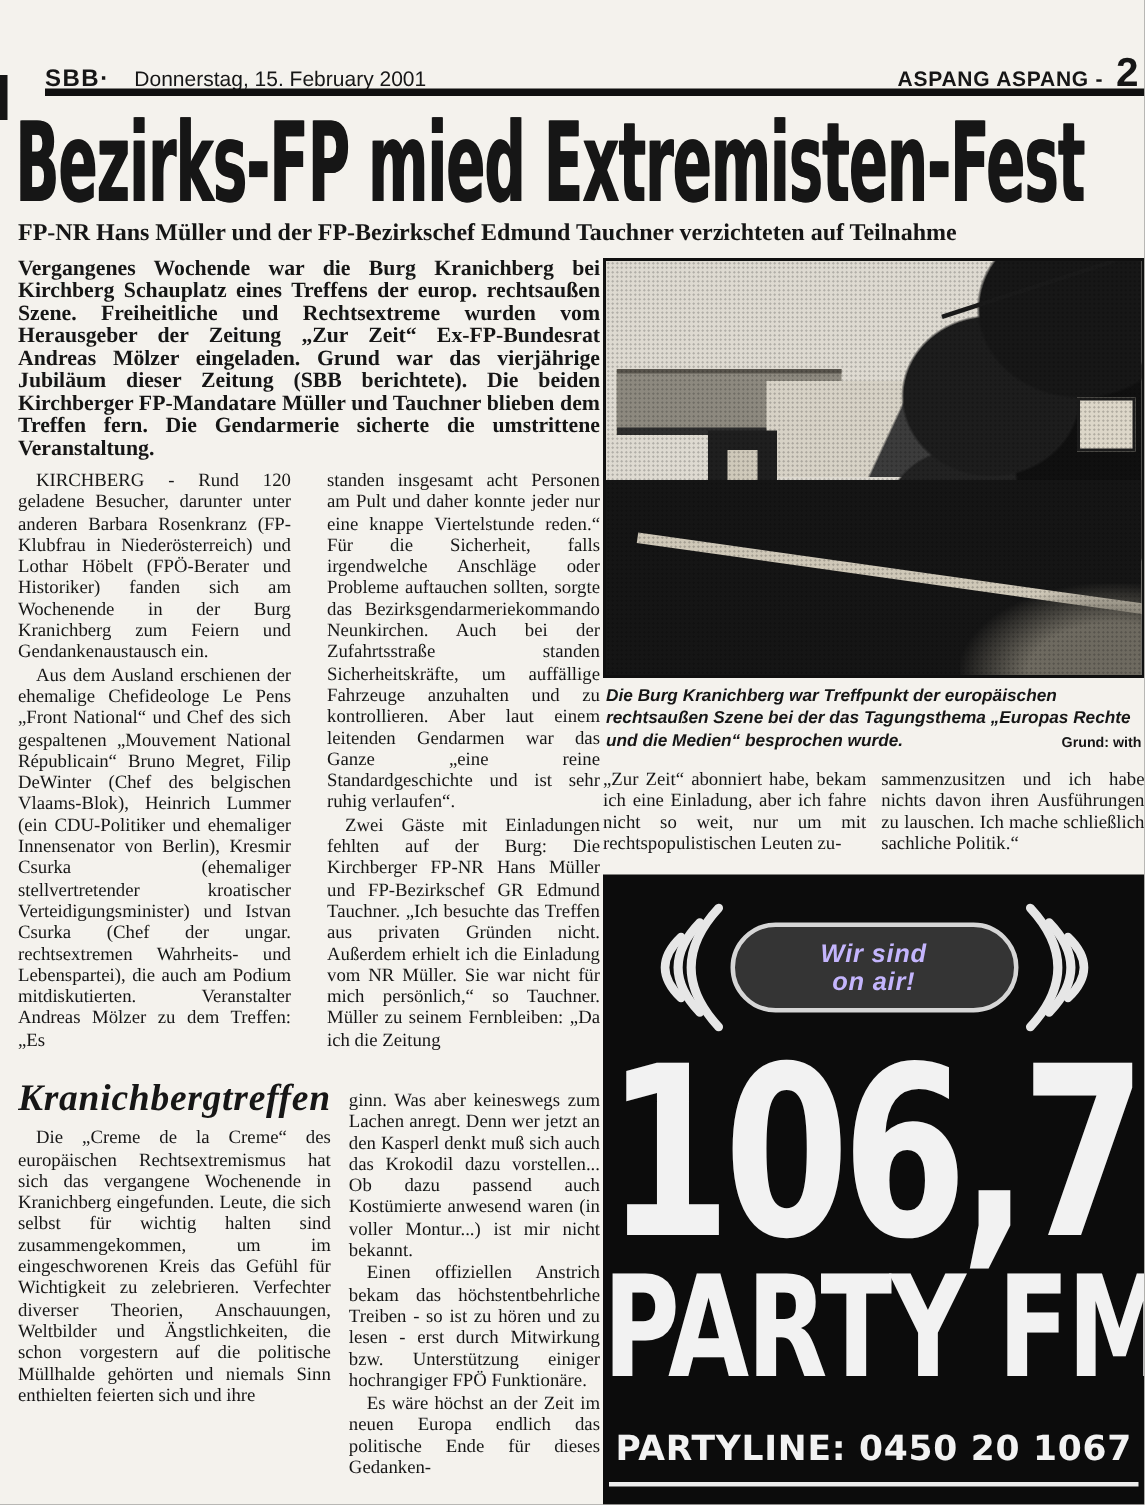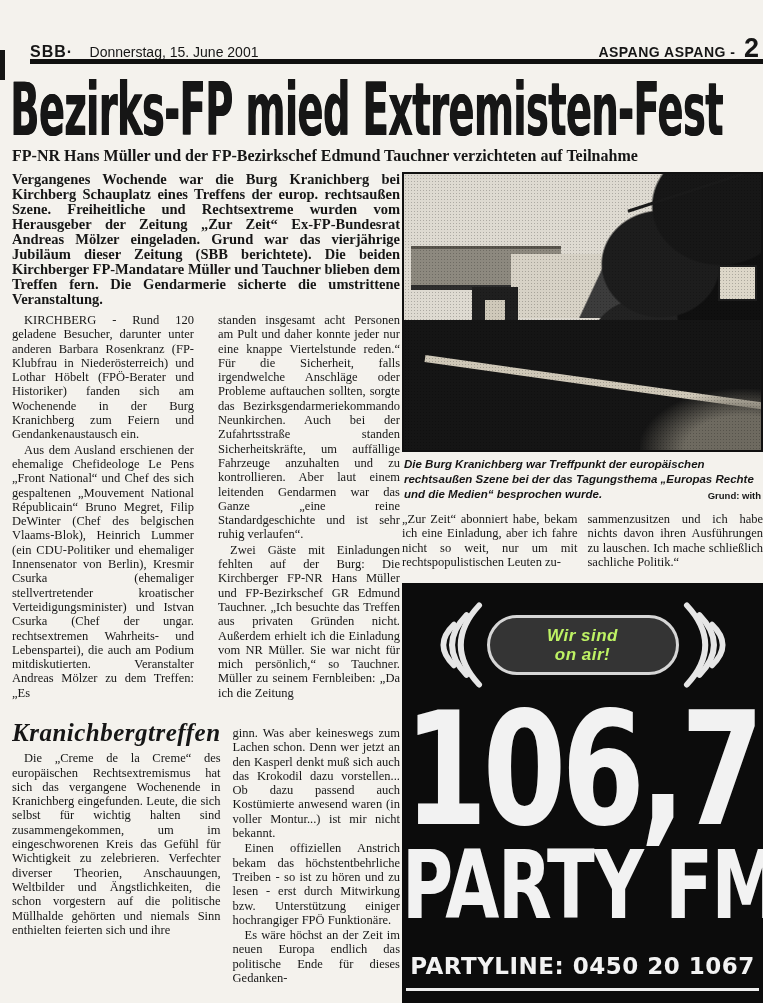--- a/index.html
+++ b/index.html
@@ -88,21 +88,21 @@
   .mini { flex:1; font-size:12.5px; line-height:14.3px; text-align:justify; }
   
   .ad { flex:1; margin-top:9px; background:#0c0c0c; color:#f2f2f2; overflow:hidden; position:relative; }
   .onair-row { display:flex; justify-content:center; align-items:center; gap:4px; height:100px; margin-top:12px; }
   .waves { width:58px; height:88px; }
   .waves.right { transform:scaleX(-1); }
   .pill {
     width:192px; height:60px; border-radius:32px; background:#343434; border:3px solid #d6d6d6;
     display:flex; flex-direction:column; justify-content:center; align-items:center;
     font-family:"Liberation Sans", sans-serif; font-weight:bold; font-style:italic;
-    font-size:17px; line-height:19px; color:#bef264; letter-spacing:0.5px;
+    font-size:17px; line-height:19px; color:#c4b5fd; letter-spacing:0.5px;
   }
   .freq {
     font-family:"DejaVu Sans", sans-serif; font-weight:bold; font-size:150px; line-height:142px;
     letter-spacing:-6px; white-space:nowrap; transform:scale(0.8,1.05); transform-origin:left top; margin-left:2px;
   }
   .station {
     font-family:"DejaVu Sans", sans-serif; font-weight:bold; font-size:92px; line-height:92px;
     letter-spacing:-2px; white-space:nowrap; transform:scale(0.76,1.02); transform-origin:left top; margin-top:2px;
   }
   .partyline {
@@ -114,21 +114,21 @@
 </head>
 <body>
 
 <div class="page">
 
   <div class="scan-smudge"></div>
 
   <div class="header-row">
     <div>
       <span class="masthead">SBB·</span>
-      <span class="issue-date">Donnerstag, 15. June 2001</span>
+      <span class="issue-date">Donnerstag, 15. February 2001</span>
     </div>
     <div>
       <span class="section-title">ASPANG ASPANG -</span>
       <span class="page-number">2</span>
     </div>
   </div>
   <div class="top-rule"></div>
 
   <div class="headline-wrap">
     <h1 class="headline">Bezirks-FP mied Extremisten-Fest</h1>
@@ -150,21 +150,21 @@
     </div>
 
 
     <div class="letter">
       <div class="cols">
         <div class="col">
           <h3 class="letter-title">Kranichbergtreffen</h3>
           <p class="indent">Die „Creme de la Creme“ des europäischen Rechtsextremismus hat sich das vergangene Wochenende in Kranichberg eingefunden. Leute, die sich selbst für wichtig halten sind zusammengekommen, um im eingeschworenen Kreis das Gefühl für Wichtigkeit zu zelebrieren. Verfechter diverser Theorien, Anschauungen, Weltbilder und Ängstlichkeiten, die schon vorgestern auf die politische Müllhalde gehörten und niemals Sinn enthielten feierten sich und ihre</p>
         </div>
         <div class="col">
-          <p>ginn. Was aber keineswegs zum Lachen schon. Denn wer jetzt an den Kasperl denkt muß sich auch das Krokodil dazu vorstellen... Ob dazu passend auch Kostümierte anwesend waren (in voller Montur...) ist mir nicht bekannt.</p>
+          <p>ginn. Was aber keineswegs zum Lachen anregt. Denn wer jetzt an den Kasperl denkt muß sich auch das Krokodil dazu vorstellen... Ob dazu passend auch Kostümierte anwesend waren (in voller Montur...) ist mir nicht bekannt.</p>
           <p class="indent">Einen offiziellen Anstrich bekam das höchstentbehrliche Treiben - so ist zu hören und zu lesen - erst durch Mitwirkung bzw. Unterstützung einiger hochrangiger FPÖ Funktionäre.</p>
           <p class="indent">Es wäre höchst an der Zeit im neuen Europa endlich das politische Ende für dieses Gedanken-</p>
         </div>
       </div>
     </div>
   </div>
 
   <div class="right-block">
     <figure class="photo">
       <div class="photo-sky"></div>

